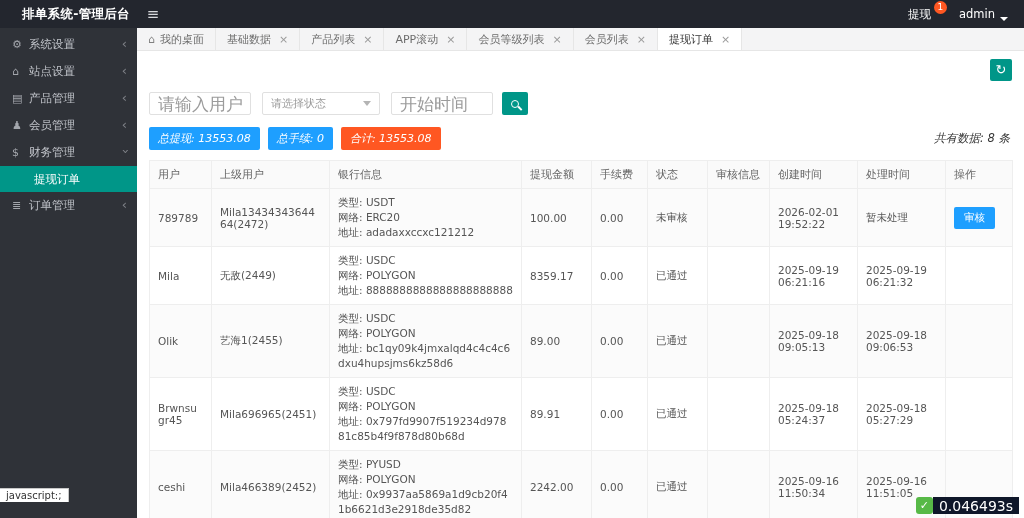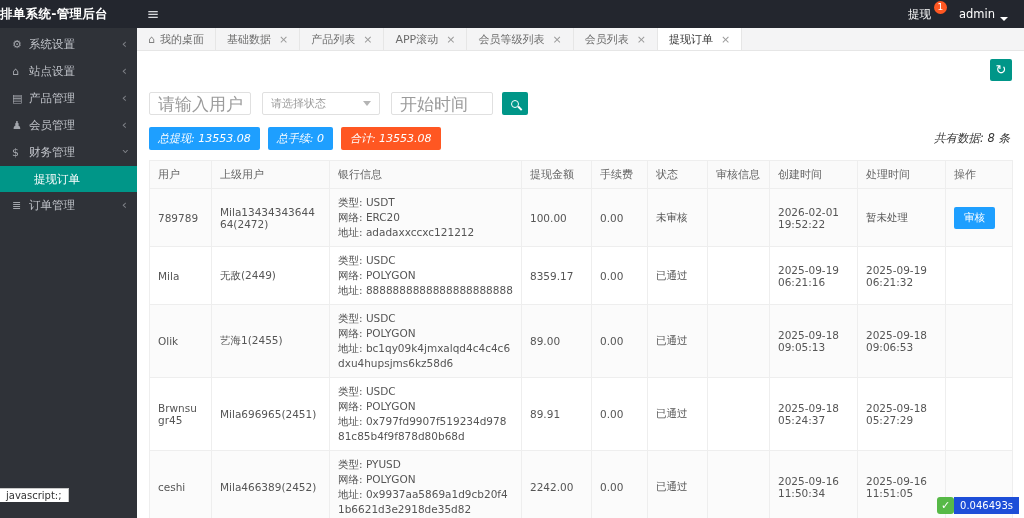--- a/index.html
+++ b/index.html
@@ -2,21 +2,21 @@
 <html><head>
 <meta charset="utf-8">
 <style>
   * { margin:0; padding:0; box-sizing:border-box; }
   html,body { width:1024px; height:518px; }
   body { font-family:"DejaVu Sans","Liberation Sans",sans-serif; overflow:hidden; background:#fff; }
   .app { position:relative; width:1024px; height:518px; overflow:hidden; background:#fff; color:#333; }
 
   
   .header { height:28px; background:#23262e; display:flex; align-items:center; color:#fff; }
-  .brand { width:137px; flex-shrink:0; padding-left:0; font-weight:bold; font-size:12.5px; letter-spacing:.3px; white-space:nowrap; }
+  .brand { width:137px; flex-shrink:0; padding-left:22px; font-weight:bold; font-size:12.5px; letter-spacing:.3px; white-space:nowrap; }
   .burger { width:32px; height:28px; display:flex; align-items:center; justify-content:center; color:#d7d9dd; font-size:15px; cursor:pointer; }
   .header-right { margin-left:auto; display:flex; align-items:center; gap:18px; padding-right:16px; }
   .withdraw-link { position:relative; font-size:11.5px; color:#fff; cursor:pointer; }
   .hbadge { position:absolute; top:-6px; right:-16px; background:#ff5722; color:#fff; font-size:9px; min-width:13px; height:13px; line-height:13px; border-radius:7px; text-align:center; padding:0 3px; }
   .user-menu { display:flex; align-items:flex-end; gap:5px; font-size:11.5px; color:#fff; cursor:pointer; margin-left:10px; }
   .caret { width:0; height:0; border-left:4px solid transparent; border-right:4px solid transparent; border-top:4px solid #fff; }
 
   
   .body { display:flex; height:490px; }
   .sidebar { width:137px; flex-shrink:0; background:#2f3238; padding-top:3px; overflow:hidden; }
@@ -64,21 +64,21 @@
   tbody tr:nth-child(odd) td { background:#fbfbfb; }
   .bank-line { line-height:15px; }
   .audit-btn { background:#1e9fff; color:#fff; border:none; border-radius:2px; font-size:10.5px; padding:4px 10px; cursor:pointer; font-family:inherit;text-align:center; }
   .c1{width:62px}.c2{width:118px}.c3{width:192px}.c4{width:70px}.c5{width:56px}
   .c6{width:60px}.c7{width:62px}.c8{width:88px}.c9{width:88px}.c10{width:67px}
 
   
   .status-bar { position:absolute; left:0; bottom:16px; background:#fff; border:1px solid #c8c8c8; border-left:none; border-bottom:none; font-size:10px; color:#333; padding:1px 6px; z-index:20; }
   .perf { position:absolute; right:5px; bottom:4px; display:flex; align-items:center; z-index:20; }
   .perf-icon { width:17px; height:17px; background:#57b947; border-radius:3px; color:#fff; font-size:11px; line-height:17px; text-align:center; }
-  .perf-label { background:#1d4ed8; color:#fff; font-size:10px; padding:2px 6px; height:17px; display:flex; align-items:center; }
+  .perf-label { background:#0f172a; color:#fff; font-size:14px; padding:2px 6px; height:17px; display:flex; align-items:center; }
 </style>
 </head>
 <body>
 
 <div class="app">
 
   <div class="header">
     <div class="brand">排单系统-管理后台</div>
     <div class="burger">≡</div>
     <div class="header-right">

